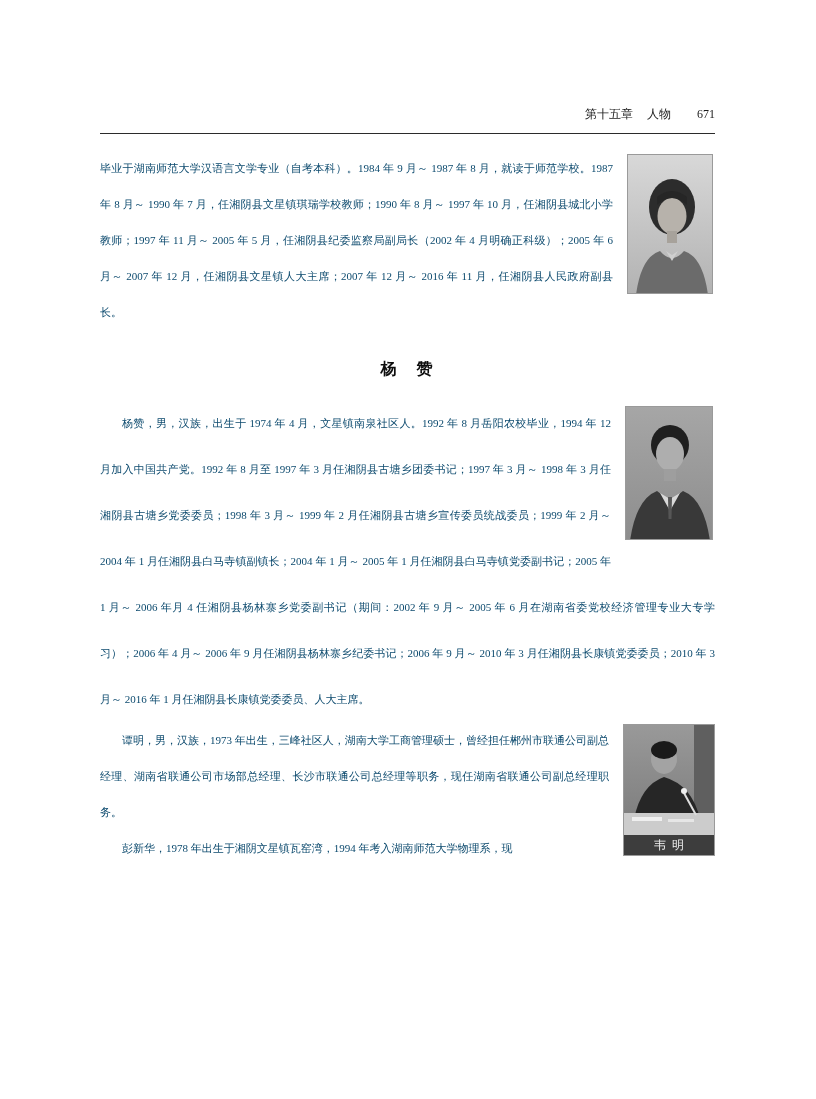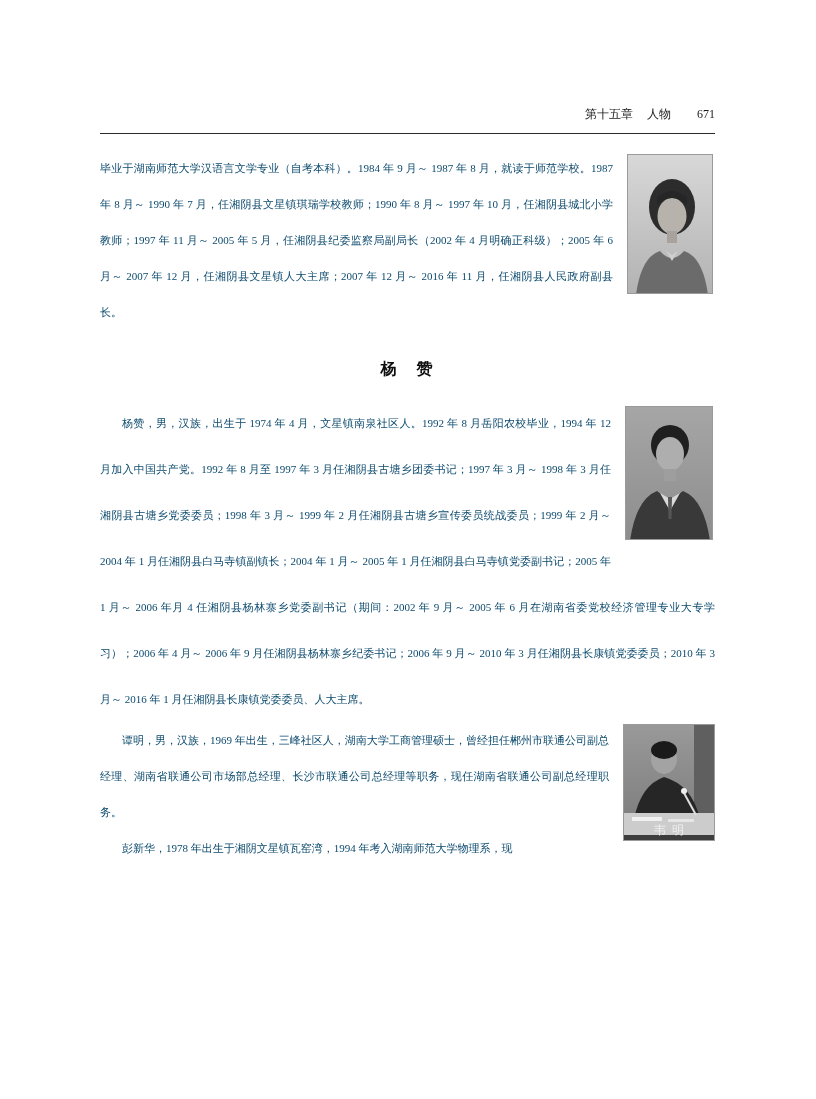--- a/index.html
+++ b/index.html
@@ -53,21 +53,21 @@
   
   .photo {
     float:right;
     position:relative;
     overflow:hidden;
     border:1px solid #9a9a9a;
     background:#b9b9b9;
   }
   .photo-1 { width:86px; height:140px; margin:4px 2px 8px 14px; }
   .photo-2 { width:88px; height:134px; margin:6px 2px 8px 14px; }
-  .photo-3 { width:92px; height:117px; margin:2px 0 8px 14px; }
+  .photo-3 { width:92px; height:132px; margin:2px 0 8px 14px; }
   .photo svg { display:block; }
   .nameplate {
     position:absolute;
     left:0; right:0; bottom:3px;
     text-align:center;
     color:#efefef;
     font-size:12px;
     line-height:14px;
     letter-spacing:6px;
     padding-left:6px;
@@ -142,20 +142,20 @@
         <path d="M10 94 Q17 60 40 52 Q68 60 76 94 Z" fill="#262626"></path>
         <rect x="0" y="88" width="92" height="22" fill="#cccccc"></rect>
         <rect x="8" y="92" width="30" height="4" fill="#efefef"></rect>
         <rect x="44" y="94" width="26" height="3" fill="#e6e6e6"></rect>
         <line x1="60" y1="68" x2="72" y2="90" stroke="#dddddd" stroke-width="2"></line>
         <circle cx="60" cy="66" r="3" fill="#eeeeee"></circle>
         <rect x="0" y="110" width="92" height="22" fill="#3d3d3d"></rect>
       </svg>
       <figcaption class="nameplate">韦明</figcaption>
     </figure>
-    <p class="para indent">谭明，男，汉族，1969 年出生，三峰社区人，湖南大学工商管理硕士，曾经担任郴州市联通公司副总经理、湖南省联通公司市场部总经理、长沙市联通公司总经理等职务，现任湖南省联通公司副总经理职务。</p>
+    <p class="para indent">谭明，男，汉族，1973 年出生，三峰社区人，湖南大学工商管理硕士，曾经担任郴州市联通公司副总经理、湖南省联通公司市场部总经理、长沙市联通公司总经理等职务，现任湖南省联通公司副总经理职务。</p>
   </section>
 
   <section>
     <p class="para indent">彭新华，1978 年出生于湘阴文星镇瓦窑湾，1994 年考入湖南师范大学物理系，现</p>
   </section>
 
 </div>
 
 </body></html>

